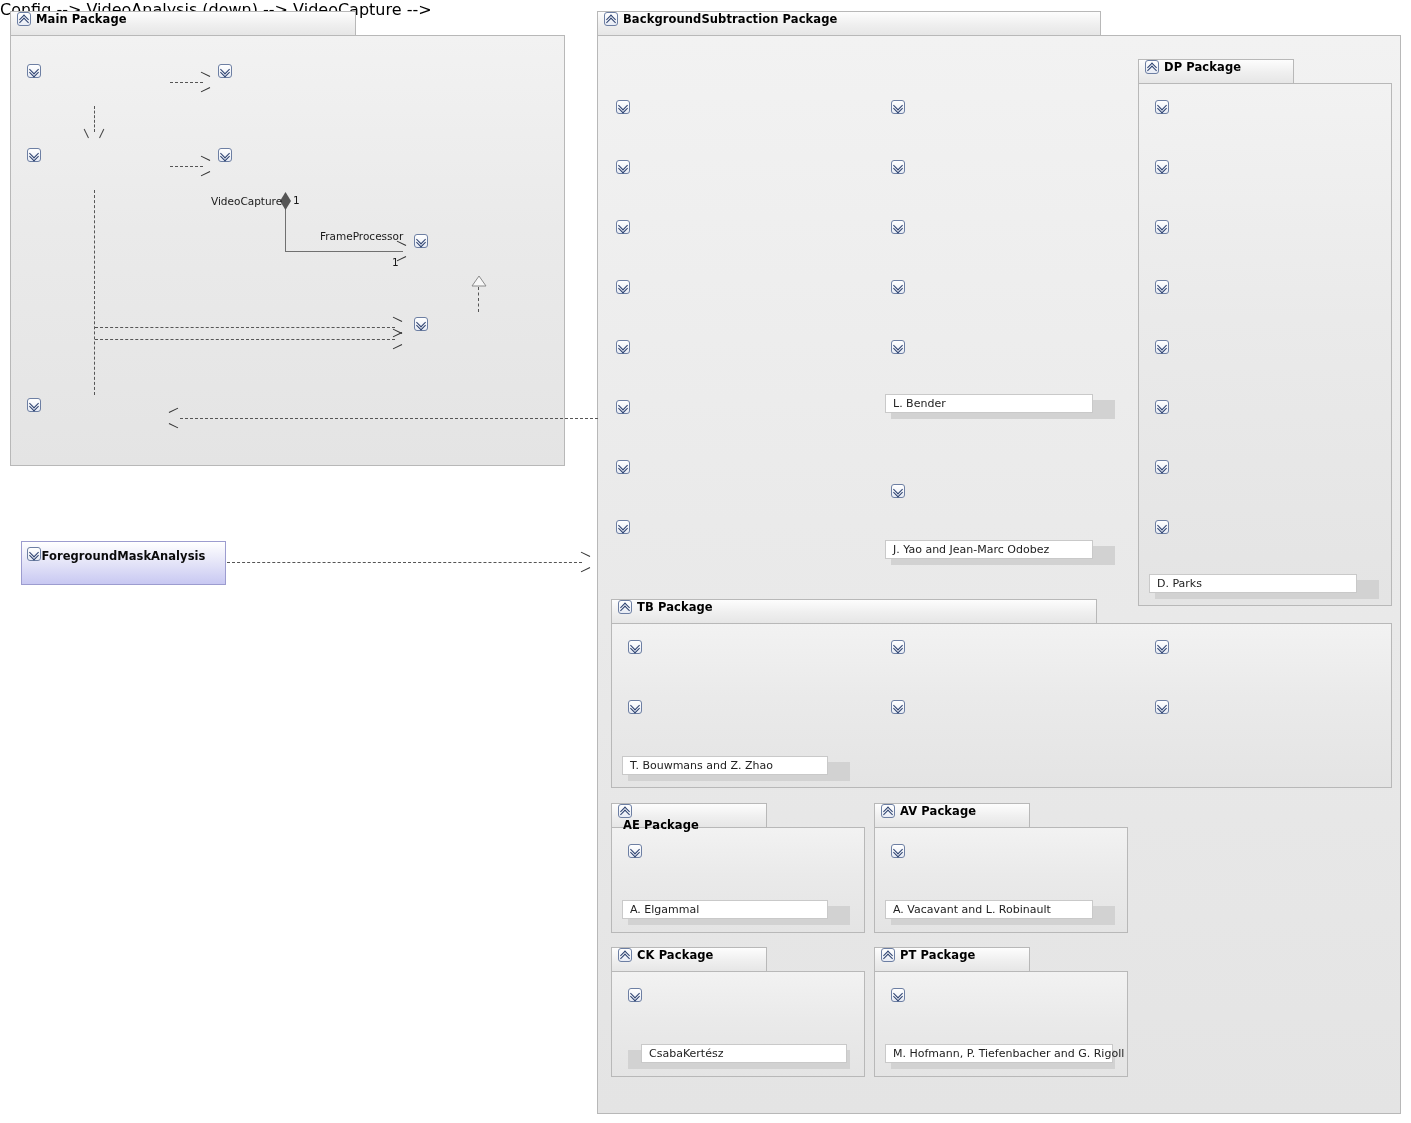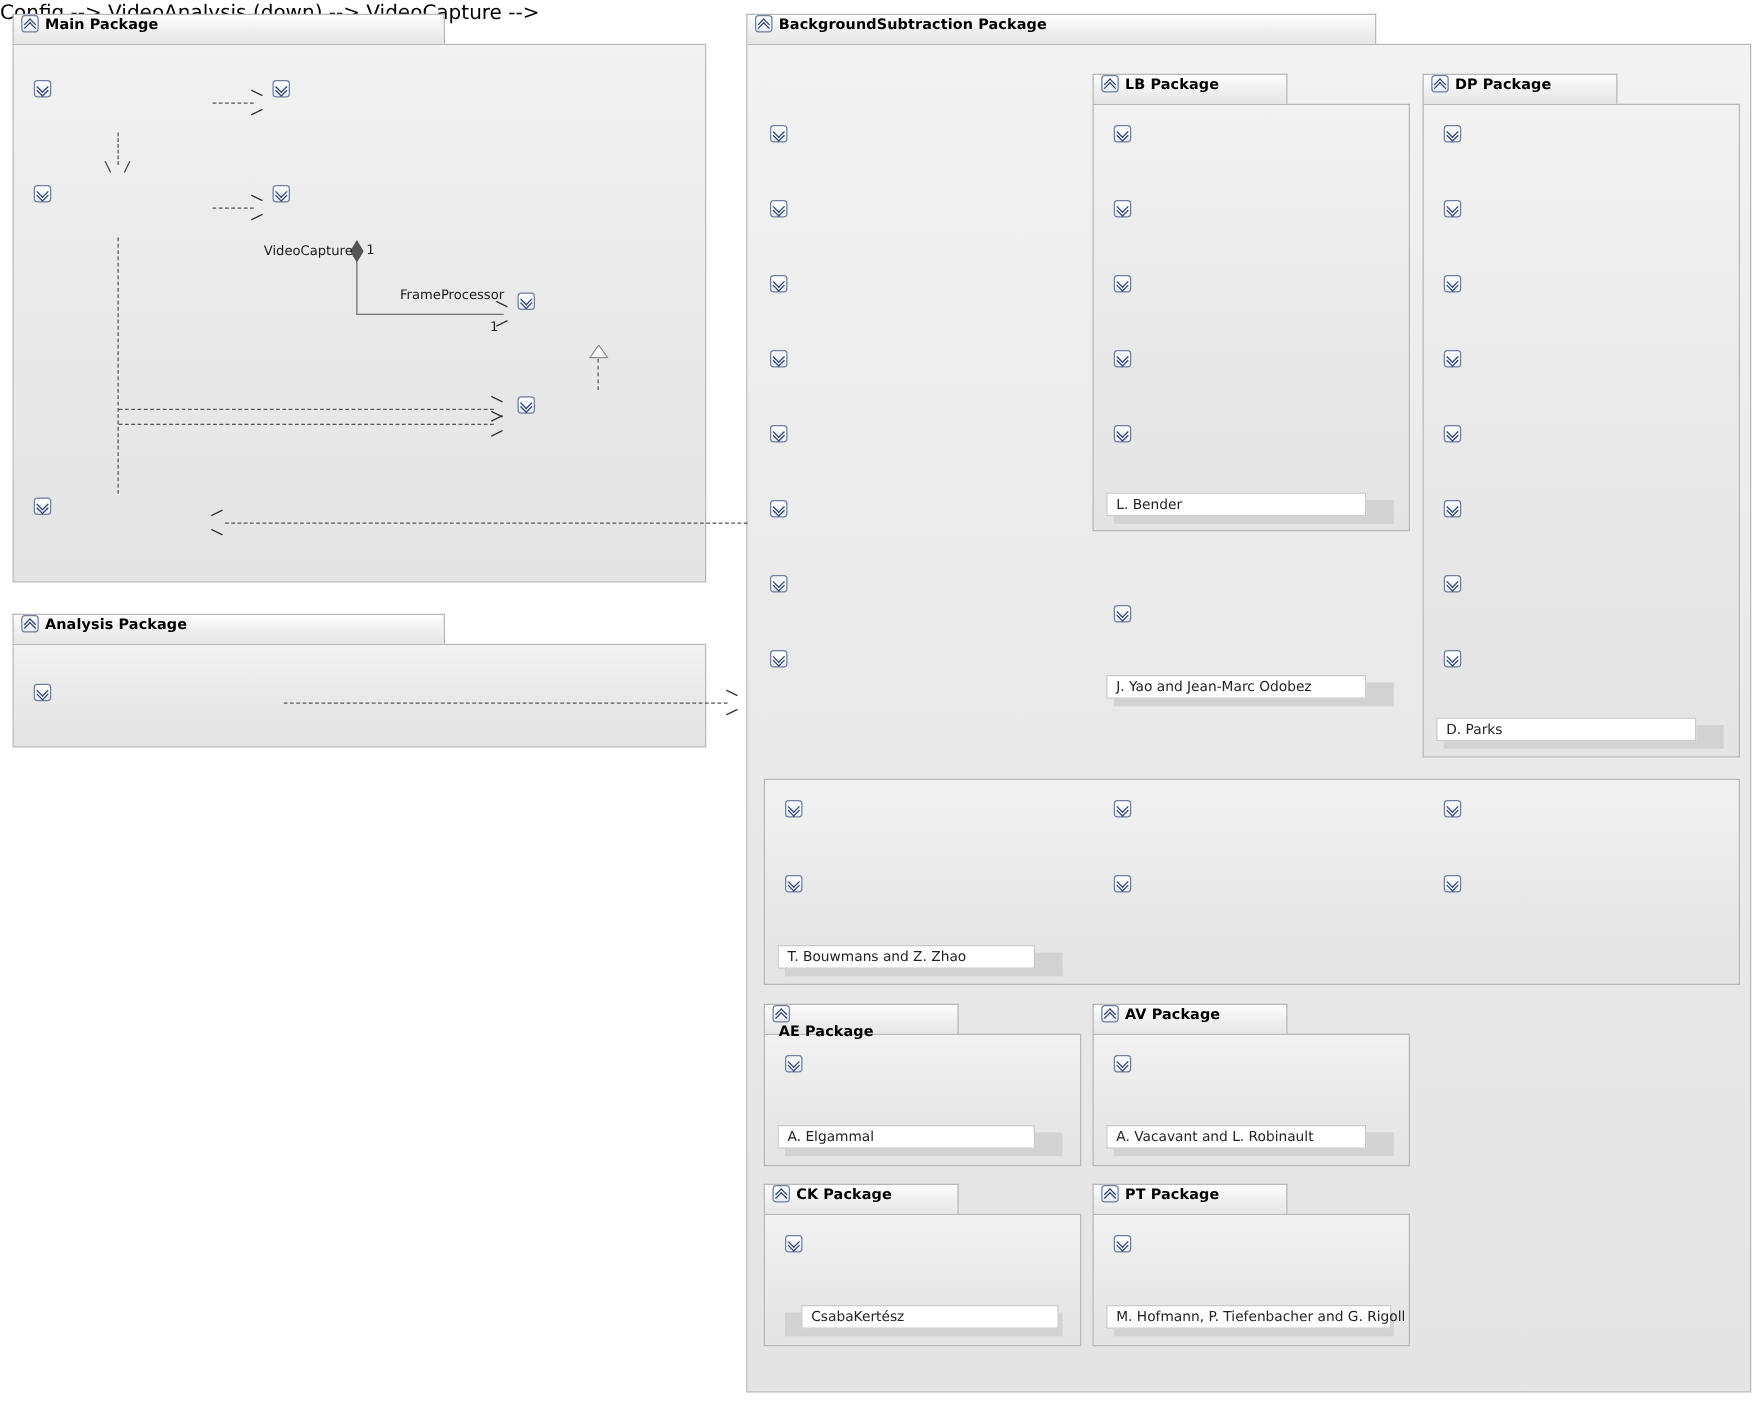--- a/index.html
+++ b/index.html
@@ -236,30 +236,20 @@
   <div class="hdash" style="left:95px;top:327px;width:300px;"></div>
   <div class="ar-r" style="left:392px;top:321px;"></div>
   <div class="hdash" style="left:95px;top:339px;width:300px;"></div>
   <div class="ar-r" style="left:392px;top:333px;"></div>
 
   
   <div class="hdash" style="left:180px;top:418px;width:418px;"></div>
   <div class="ar-l" style="left:169px;top:412px;"></div>
 
   
-  <div class="pkg" style="left:10px;top:491px;width:555px;height:107px;">
-    <div class="pkg-tab" style="width:346px;">
-      <span class="pkg-ico">
-          <i class="a"></i>
-          <i class="b"></i>
-        </span>
-      <span class="ptitle">Analysis Package</span>
-    </div>
-    <div class="pkg-body" style="top:24px;width:555px;height:83px;"></div>
-  </div>
   <div class="cls" style="left:21px;top:541px;width:205px;height:44px;">
     <span class="cls-ico">
         <i class="a"></i>
         <i class="b"></i>
       </span>
     <span class="nm">ForegroundMaskAnalysis</span>
   </div>
   <div class="hdash" style="left:227px;top:562px;width:355px;"></div>
   <div class="ar-r" style="left:580px;top:556px;"></div>
 
@@ -327,30 +317,20 @@
   </div>
   <div class="cls" style="left:610px;top:514px;width:228px;height:48px;">
     <span class="cls-ico">
         <i class="a"></i>
         <i class="b"></i>
       </span>
     <span class="nm">GMG</span>
   </div>
 
   
-  <div class="pkg" style="left:874px;top:59px;width:254px;height:366px;">
-    <div class="pkg-tab" style="width:156px;">
-      <span class="pkg-ico">
-          <i class="a"></i>
-          <i class="b"></i>
-        </span>
-      <span class="ptitle">LB Package</span>
-    </div>
-    <div class="pkg-body" style="top:24px;width:254px;height:342px;"></div>
-  </div>
   <div class="cls" style="left:885px;top:94px;width:230px;height:48px;">
     <span class="cls-ico">
         <i class="a"></i>
         <i class="b"></i>
       </span>
     <span class="nm">LBSimpleGaussian</span>
   </div>
   <div class="cls" style="left:885px;top:154px;width:230px;height:48px;">
     <span class="cls-ico">
         <i class="a"></i>
@@ -464,20 +444,27 @@
       </span>
     <span class="nm">DPTextureBGS</span>
   </div>
   <div class="note-sh" style="left:1155px;top:580px;width:224px;height:19px;"></div>
   <div class="note" style="left:1149px;top:574px;width:208px;height:19px;">
     <span>D. Parks</span>
   </div>
 
   
   <div class="pkg" style="left:611px;top:599px;width:781px;height:189px;">
+    <div class="pkg-tab" style="width:486px;">
+      <span class="pkg-ico">
+          <i class="a"></i>
+          <i class="b"></i>
+        </span>
+      <span class="ptitle">TB Package</span>
+    </div>
     <div class="pkg-body" style="top:24px;width:781px;height:165px;"></div>
   </div>
   <div class="cls" style="left:622px;top:634px;width:228px;height:48px;">
     <span class="cls-ico">
         <i class="a"></i>
         <i class="b"></i>
       </span>
     <span class="nm">FuzzySugenoIntegral</span>
   </div>
   <div class="cls" style="left:885px;top:634px;width:230px;height:48px;">

